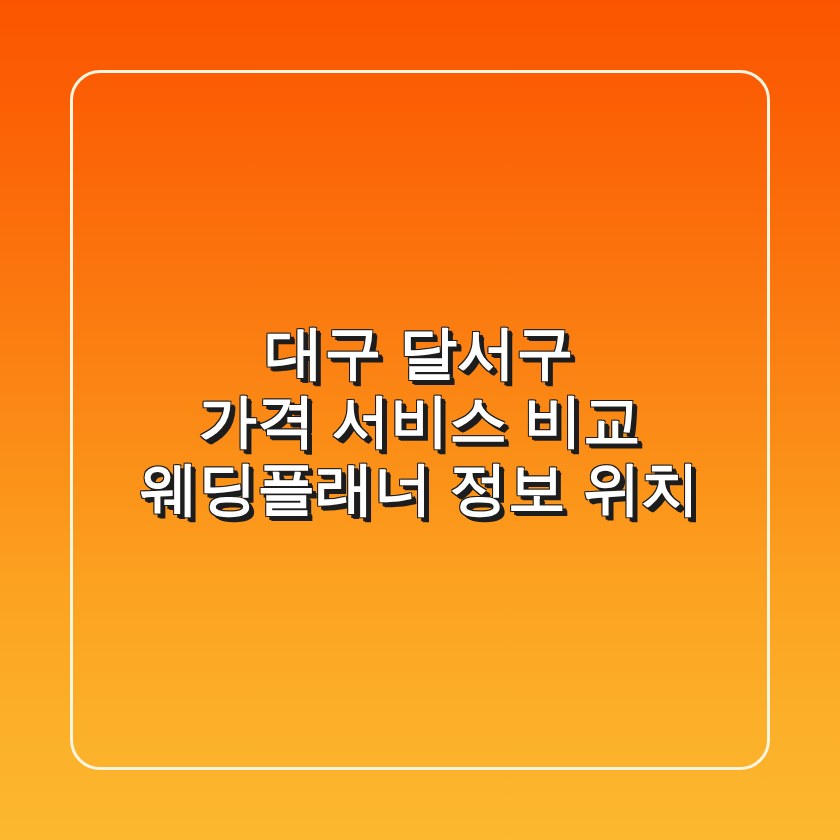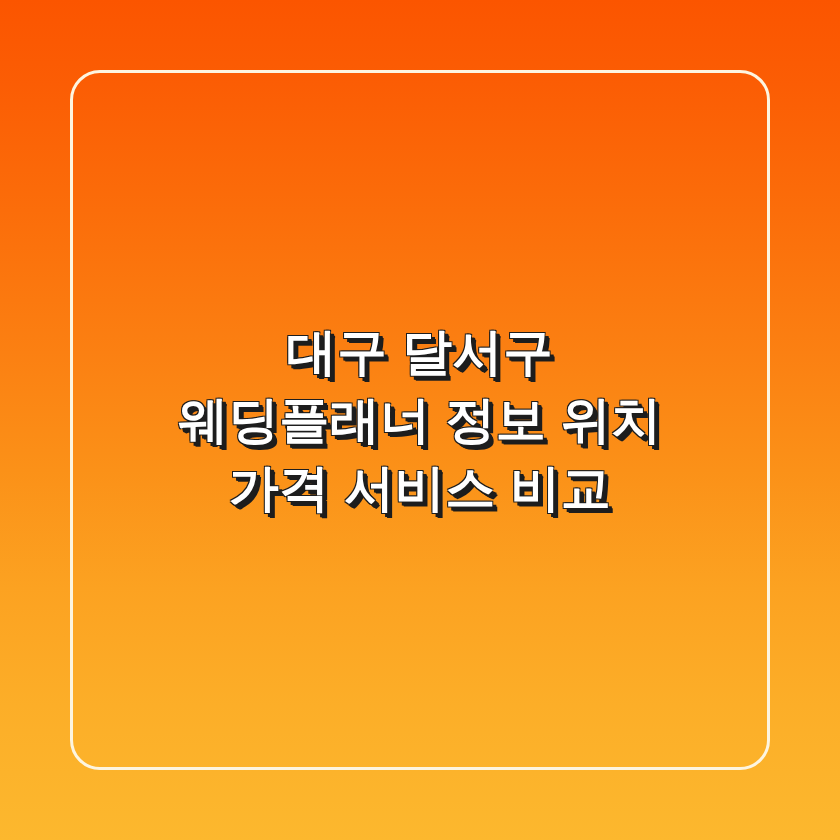--- a/index.html
+++ b/index.html
@@ -44,21 +44,21 @@
     left: 0;
     right: 0;
     top: 318px;
     text-align: center;
     padding: 0 80px;
     box-sizing: border-box;
   }
 
   .headline .line {
     display: block;
-    font-size: 50px;
+    font-size: 58px;
     line-height: 68px;
     font-weight: 700;
     letter-spacing: 0.5px;
     color: #ffffff;
     white-space: nowrap;
     text-shadow:
        4px 4px 0 #1d1d1d,
        4px 3px 0 #1d1d1d,
        3px 4px 0 #1d1d1d,
        5px 5px 0 #1d1d1d,
@@ -69,17 +69,17 @@
 </style>
 </head>
 <body>
 
 <div class="canvas">
 
   <div class="frame"></div>
 
   <div class="headline">
     <span class="line">대구 달서구</span>
+    <span class="line">가격 서비스 비교</span>
     <span class="line">웨딩플래너 정보 위치</span>
-    <span class="line">가격 서비스 비교</span>
   </div>
 
 </div>
 
 </body></html>

